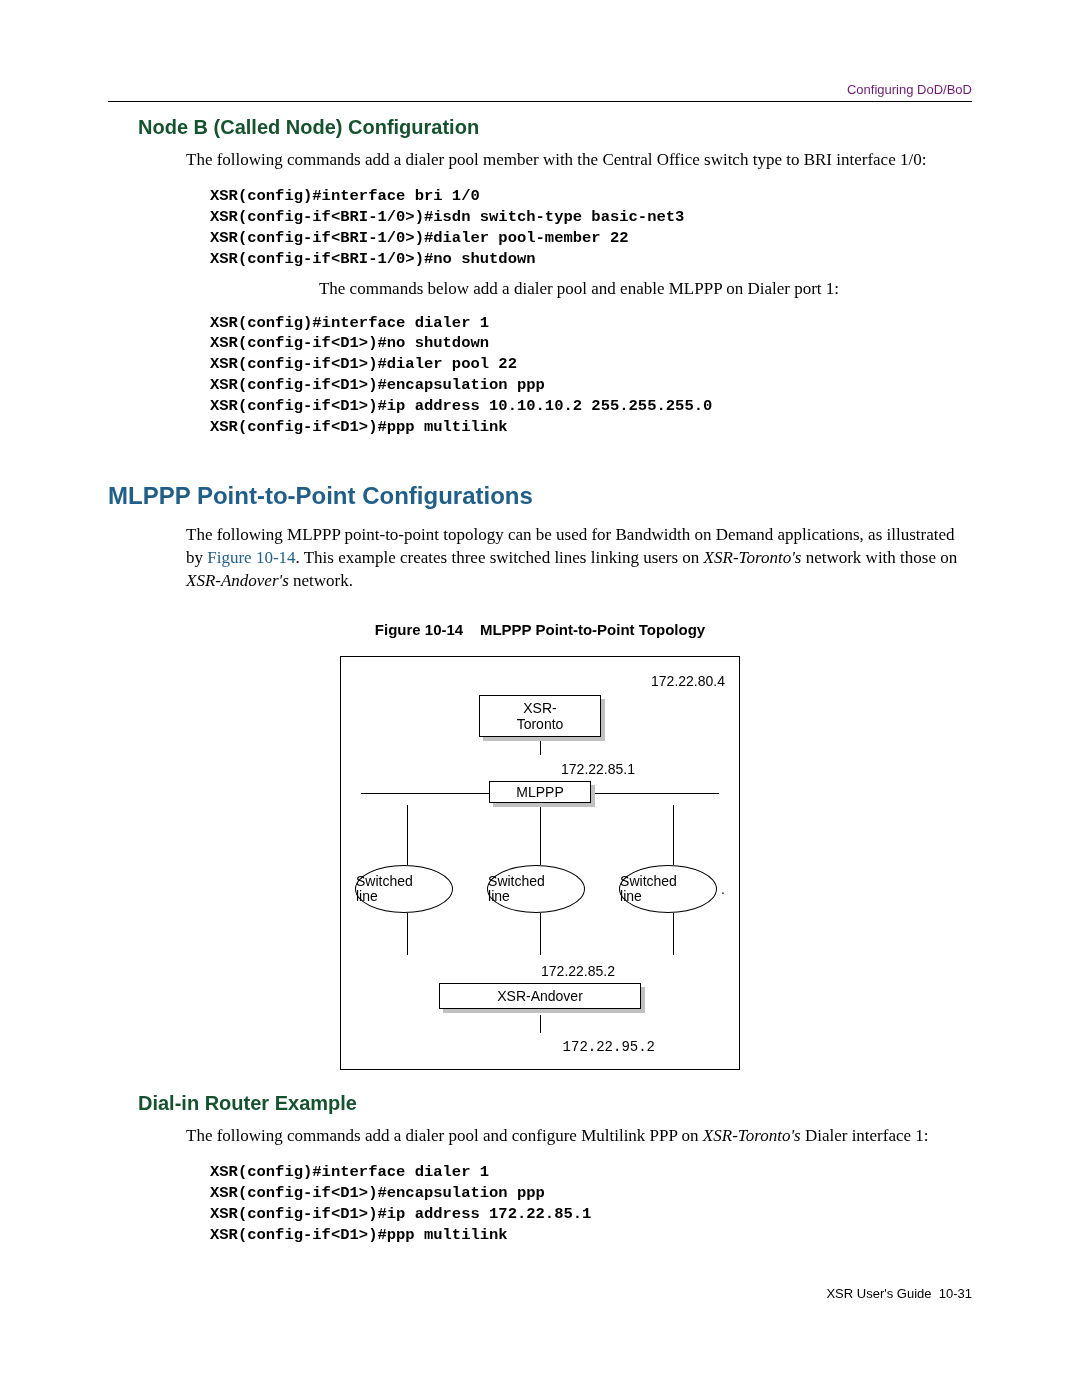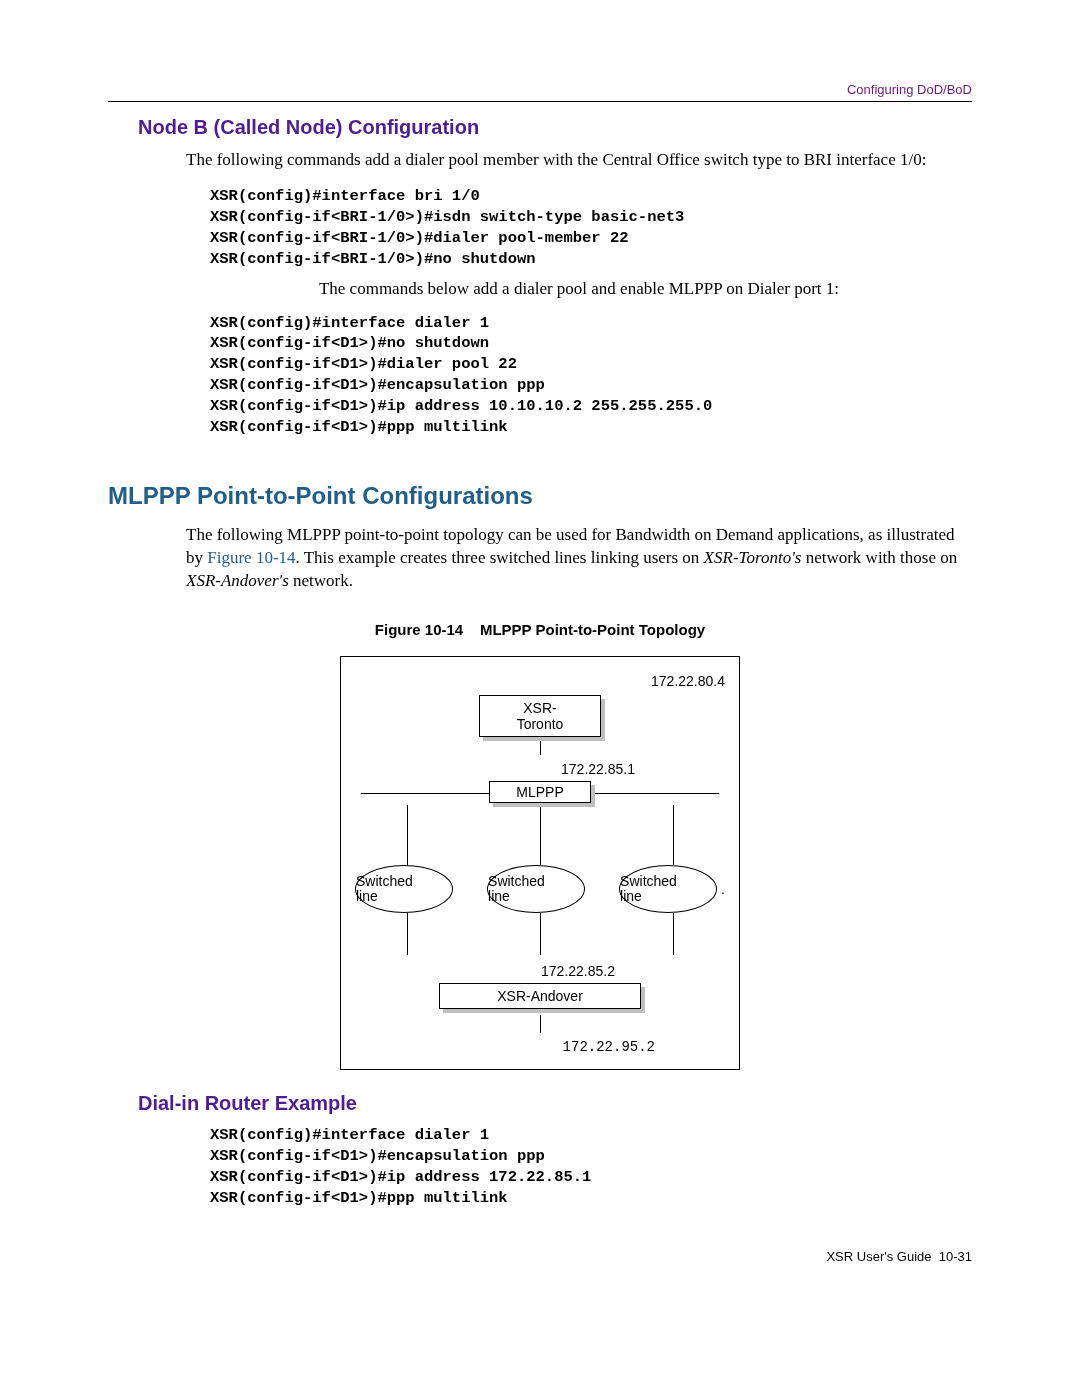--- a/index.html
+++ b/index.html
@@ -23,21 +23,21 @@
   }
   .hr {
     border: 0;
     border-top: 1px solid #000;
     margin: 0 0 14px 0;
   }
   .h3 {
     font-family: Arial, Helvetica, sans-serif;
     font-weight: bold;
     font-size: 20px;
-    color: #4c1d95;
+    color: #14532d;
     margin: 0 0 10px 30px;
   }
   .h2 {
     font-family: Arial, Helvetica, sans-serif;
     font-weight: bold;
     font-size: 24px;
     color: #215f8b;
     margin: 44px 0 14px 0;
   }
   .para {
@@ -266,20 +266,23 @@
         <div class="vline c"></div>
       </div>
       <div class="bottom-ip">172.22.85.2</div>
       <div class="andover-box">XSR-Andover</div>
       <div class="short-vline"></div>
       <div class="final-ip">172.22.95.2</div>
     </div>
   </div>
 
   <div class="h3">Dial-in Router Example</div>
+  <div class="para">
+    <span>The following commands add a dialer pool and configure Multilink PPP on </span><span class="italic">XSR-Toronto's</span><span> Dialer interface 1:</span>
+  </div>
   <div class="code">XSR(config)#interface dialer 1
 XSR(config-if&lt;D1&gt;)#encapsulation ppp
 XSR(config-if&lt;D1&gt;)#ip address 172.22.85.1
 XSR(config-if&lt;D1&gt;)#ppp multilink</div>
 
   <div class="footer">
     <span>XSR User's Guide</span><span>&nbsp;&nbsp;</span><span>10-31</span>
   </div>
 
 </div>

